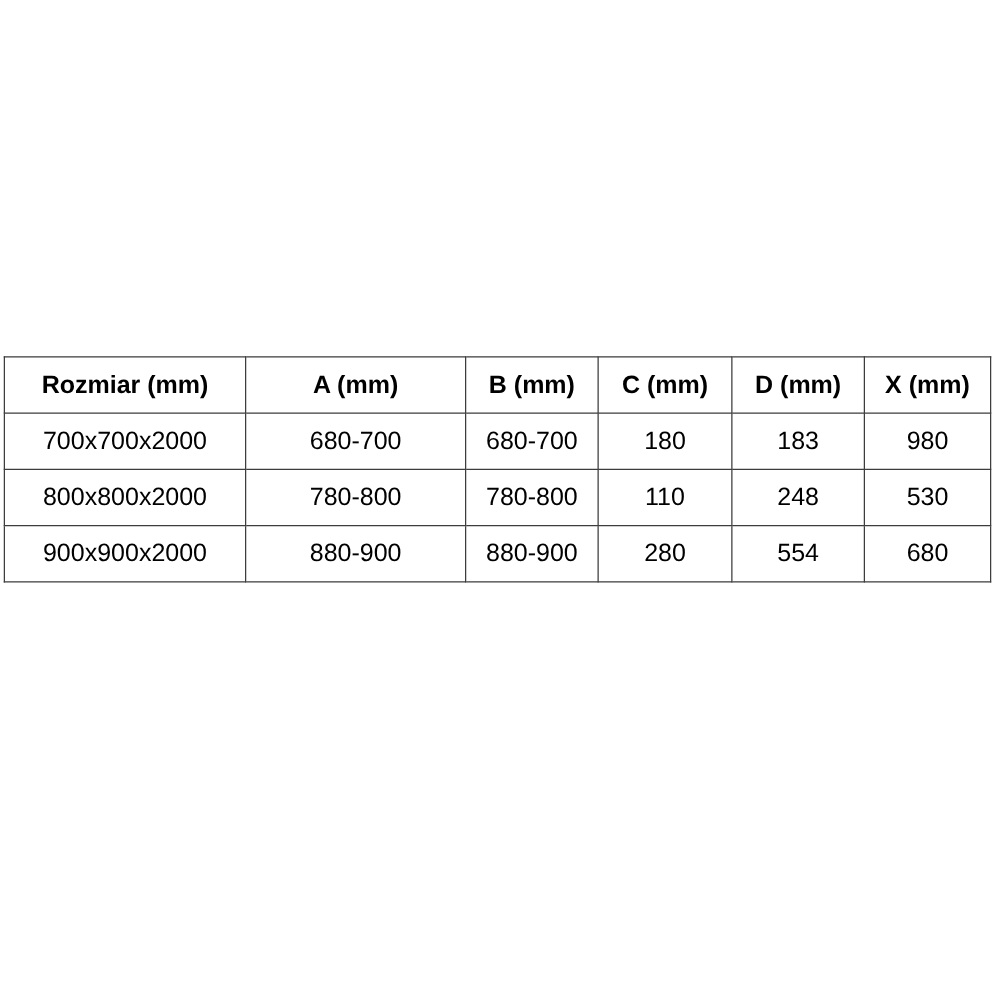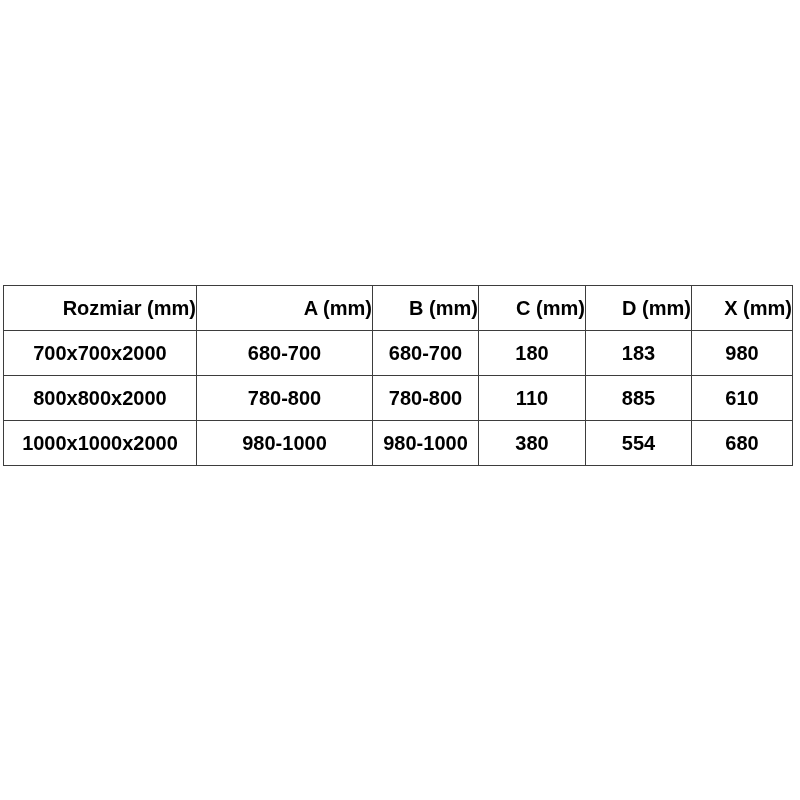--- a/index.html
+++ b/index.html
@@ -36,22 +36,22 @@
     border: 1.5px solid var(--border-color);
     text-align: center;
     vertical-align: middle;
     padding: 0;
     height: 45px;
     font-size: 20px;
     color: var(--text-color);
     white-space: nowrap;
     overflow: hidden;
   }
-  table.dims th { font-weight: bold; text-align: right; }
-  table.dims td { font-weight: bold; }
+  table.dims th { font-weight: bold; }
+  table.dims td { font-weight: normal; }
   col.c1 { width: 193px; }
   col.c2 { width: 176px; }
   col.c3 { width: 106px; }
   col.c4 { width: 107px; }
   col.c5 { width: 106px; }
   col.c6 { width: 101px; }
 </style>
 </head>
 <body>
 
@@ -82,26 +82,26 @@
         <td>680-700</td>
         <td>180</td>
         <td>183</td>
         <td>980</td>
       </tr>
       <tr>
         <td>800x800x2000</td>
         <td>780-800</td>
         <td>780-800</td>
         <td>110</td>
-        <td>885</td>
-        <td>610</td>
+        <td>248</td>
+        <td>530</td>
       </tr>
       <tr>
-        <td>1000x1000x2000</td>
-        <td>980-1000</td>
-        <td>980-1000</td>
-        <td>380</td>
+        <td>900x900x2000</td>
+        <td>880-900</td>
+        <td>880-900</td>
+        <td>280</td>
         <td>554</td>
         <td>680</td>
       </tr>
     </tbody>
   </table>
 </div>
 
 </body></html>

